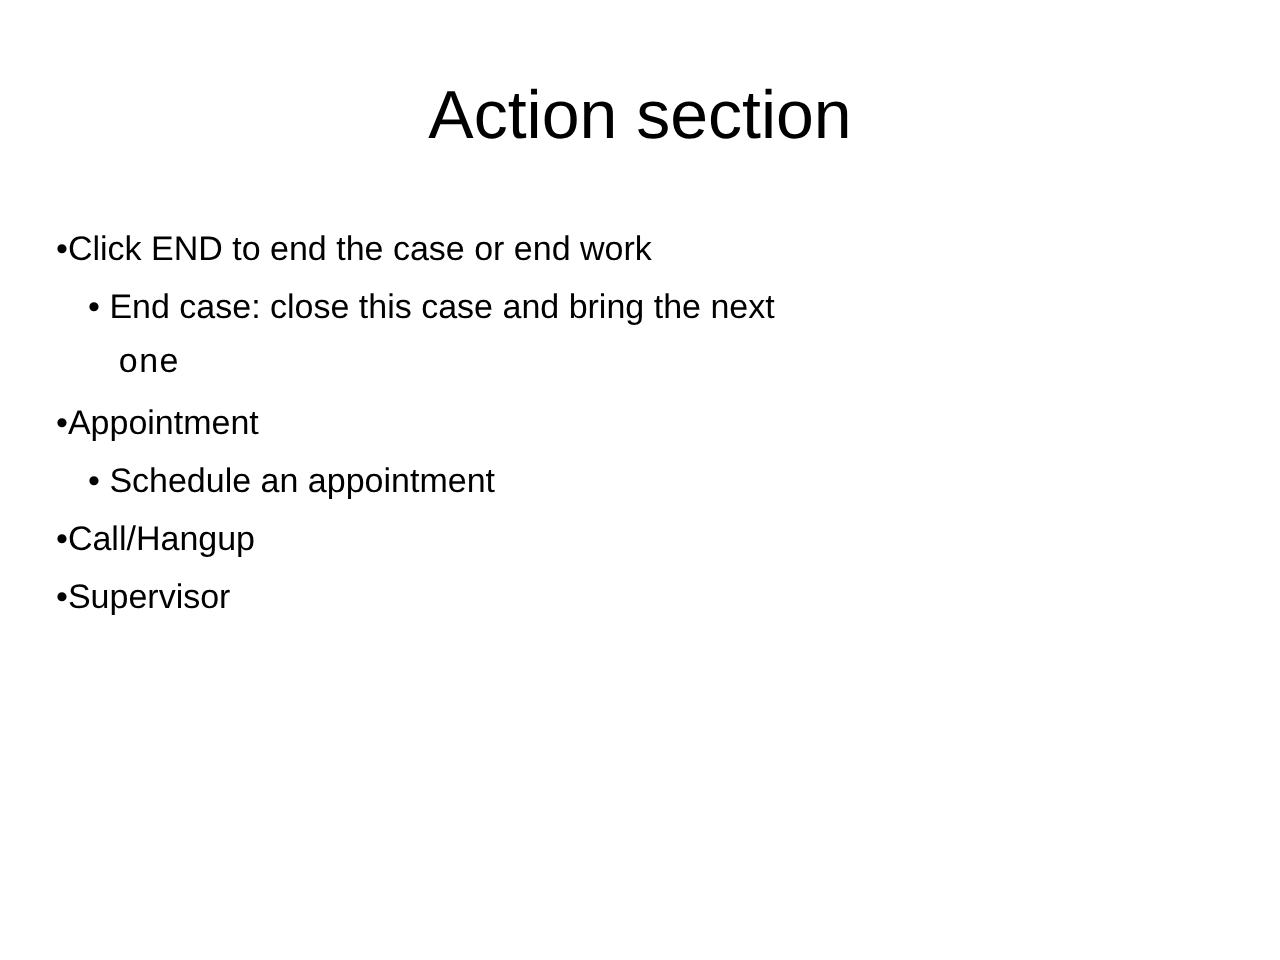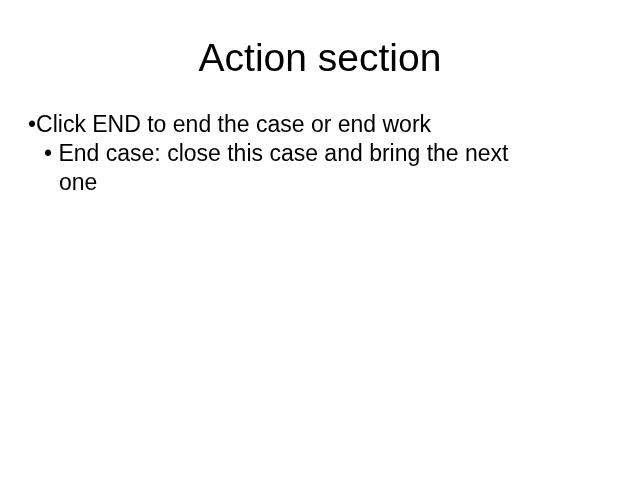--- a/index.html
+++ b/index.html
@@ -22,65 +22,70 @@
     position: relative;
     background: #ffffff;
   }
 
   .slide-title {
     position: absolute;
     top: 40px;
     left: 0;
     width: 640px;
     text-align: center;
-    font-size: 39px;
+    font-size: 34px;
     line-height: 36px;
     font-weight: normal;
     color: #000000;
     letter-spacing: 0px;
   }
 
   .body-block {
     position: absolute;
     top: 110px;
     left: 28px;
     width: 590px;
   }
 
   .bullet-line {
-    font-size: 23px;
+    font-size: 17px;
     line-height: 29px;
     color: #000000;
     white-space: nowrap;
     display: block;
   }
 
   .lvl1 {
     padding-left: 0px;
   }
   .lvl2 {
     padding-left: 16px;
   }
   .cont2 {
     padding-left: 31px;
+    font-family: Liberation Mono, monospace;
   }
 
   .bullet-mark {
     display: inline;
   }
   .bullet-text {
     display: inline;
   }
 </style>
 </head>
 <body>
 
 <div class="slide">
 
   <div class="slide-title">Action section</div>
 
   <div class="body-block">
       <div class="bullet-line lvl1"><span class="bullet-mark">•</span><span class="bullet-text">Click END to end the case or end work</span></div>
       <div class="bullet-line lvl2"><span class="bullet-mark">• </span><span class="bullet-text">End case: close this case and bring the next</span></div>
       <div class="bullet-line cont2"><span class="bullet-text">one</span></div>
+      <div class="bullet-line lvl1"><span class="bullet-mark">•</span><span class="bullet-text">Appointment</span></div>
+      <div class="bullet-line lvl2"><span class="bullet-mark">• </span><span class="bullet-text">Schedule an appointment</span></div>
+      <div class="bullet-line lvl1"><span class="bullet-mark">•</span><span class="bullet-text">Call/Hangup</span></div>
+      <div class="bullet-line lvl1"><span class="bullet-mark">•</span><span class="bullet-text">Supervisor</span></div>
     </div>
 
 </div>
 
 </body></html>

